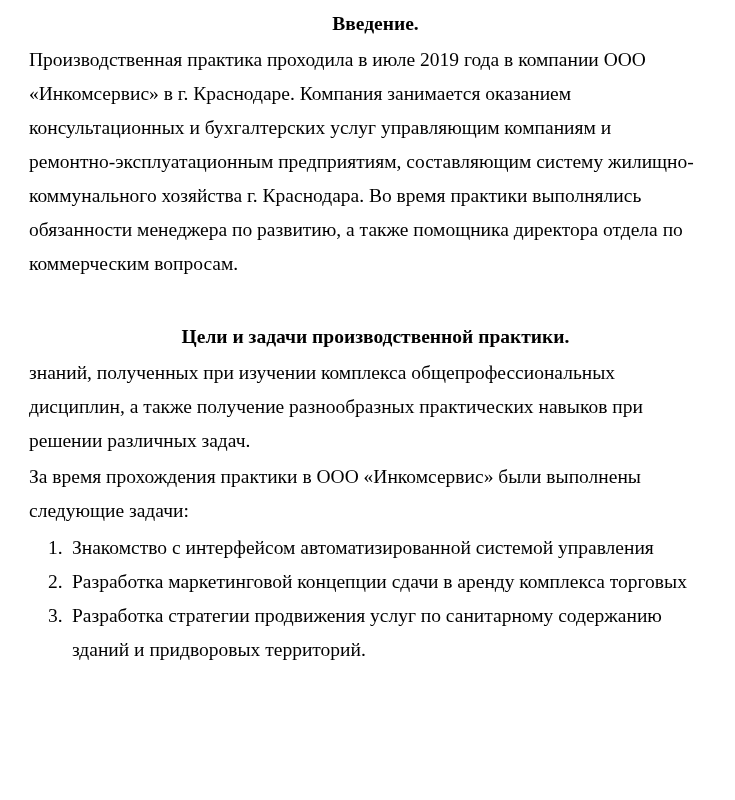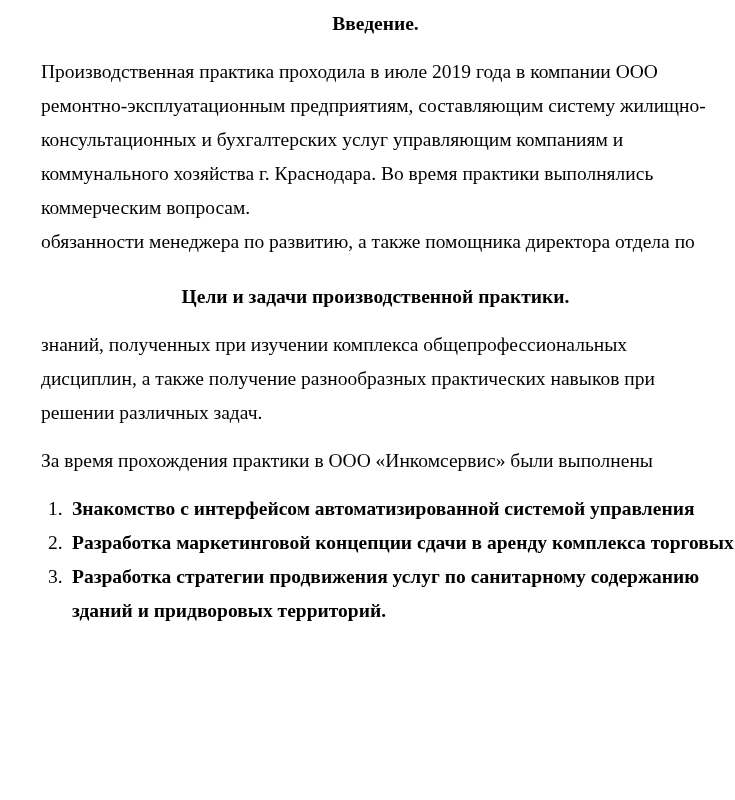--- a/index.html
+++ b/index.html
@@ -21,72 +21,73 @@
     font-size: 19.5px;
     line-height: 34px;
     color: #000000;
   }
   .heading {
     font-weight: 700;
     text-align: center;
     white-space: nowrap;
   }
   .heading--goals {
-    margin-top: 21px; 
+    margin-top: 39px; 
   }
   .para {
-    margin: 14px;
+    margin: 2px;
   }
   .line {
     white-space: nowrap;
   }
   .task-list {
     margin-top: 3px;
   }
   .task {
     display: flex;
     align-items: flex-start;
   }
   .task-num {
     flex: 0 0 24px;
     margin-left: 21px;
     white-space: nowrap;
   }
   .task-text {
     flex: 1 1 auto;
     min-width: 0;
-    font-weight: bold;
   }
 </style>
 </head>
 <body>
 
 <div class="page">
 
   <div class="heading">Введение.</div>
 
   <div class="para">
     <div class="line">Производственная практика проходила в июле 2019 года в компании ООО</div>
+    <div class="line">«Инкомсервис» в г. Краснодаре. Компания занимается оказанием</div>
+    <div class="line">консультационных и бухгалтерских услуг управляющим компаниям и</div>
     <div class="line">ремонтно-эксплуатационным предприятиям, составляющим систему жилищно-</div>
-    <div class="line">консультационных и бухгалтерских услуг управляющим компаниям и</div>
     <div class="line">коммунального хозяйства г. Краснодара. Во время практики выполнялись</div>
+    <div class="line">обязанности менеджера по развитию, а также помощника директора отдела по</div>
     <div class="line">коммерческим вопросам.</div>
-    <div class="line">обязанности менеджера по развитию, а также помощника директора отдела по</div>
   </div>
 
   <div class="heading heading--goals">Цели и задачи производственной практики.</div>
 
   <div class="para">
     <div class="line">знаний, полученных при изучении комплекса общепрофессиональных</div>
     <div class="line">дисциплин, а также получение разнообразных практических навыков при</div>
     <div class="line">решении различных задач.</div>
   </div>
 
   <div class="para">
     <div class="line">За время прохождения практики в ООО «Инкомсервис» были выполнены</div>
+    <div class="line">следующие задачи:</div>
   </div>
 
   <div class="task-list">
 
     <div class="task">
       <span class="task-num">1.</span>
       <div class="task-text">
         <div class="line">Знакомство с интерфейсом автоматизированной системой управления</div>
       </div>
     </div>

